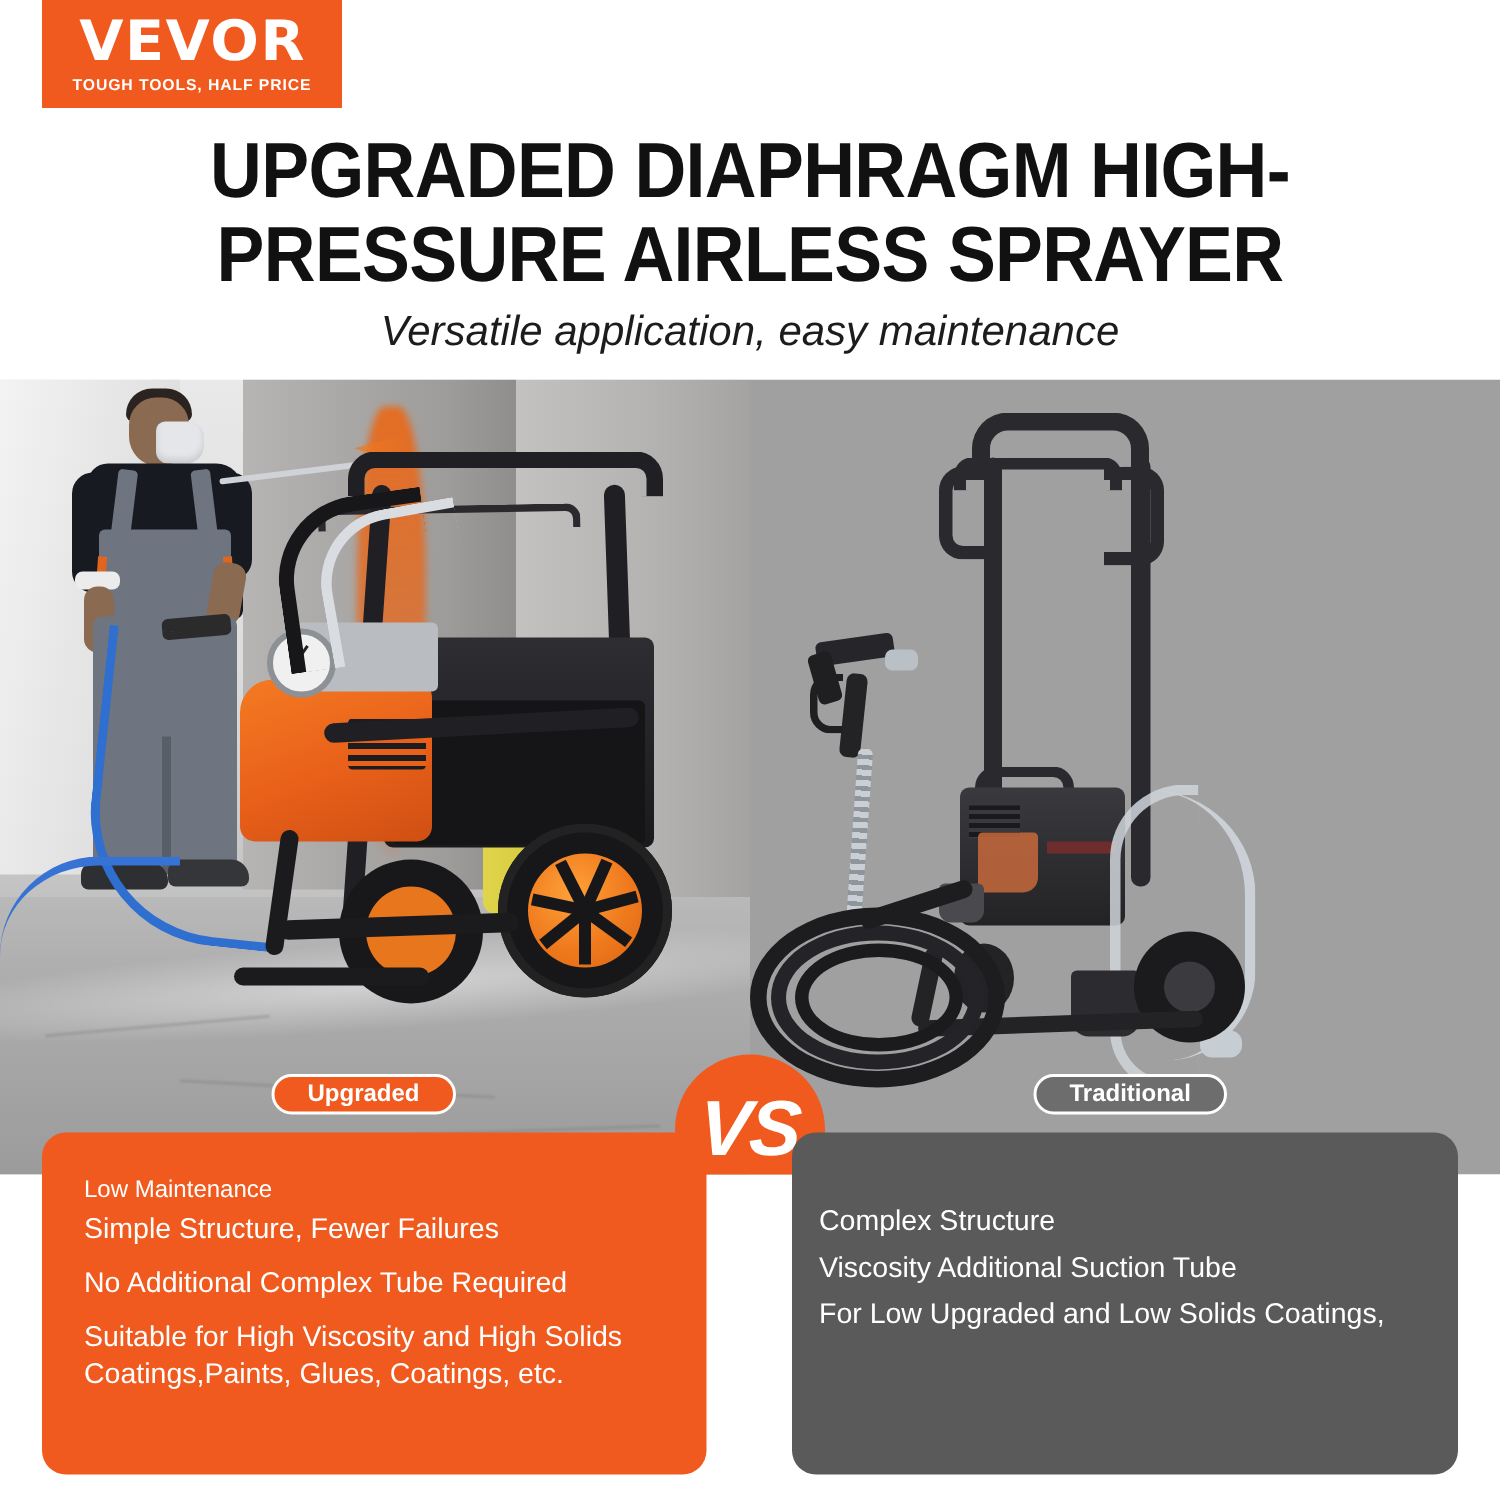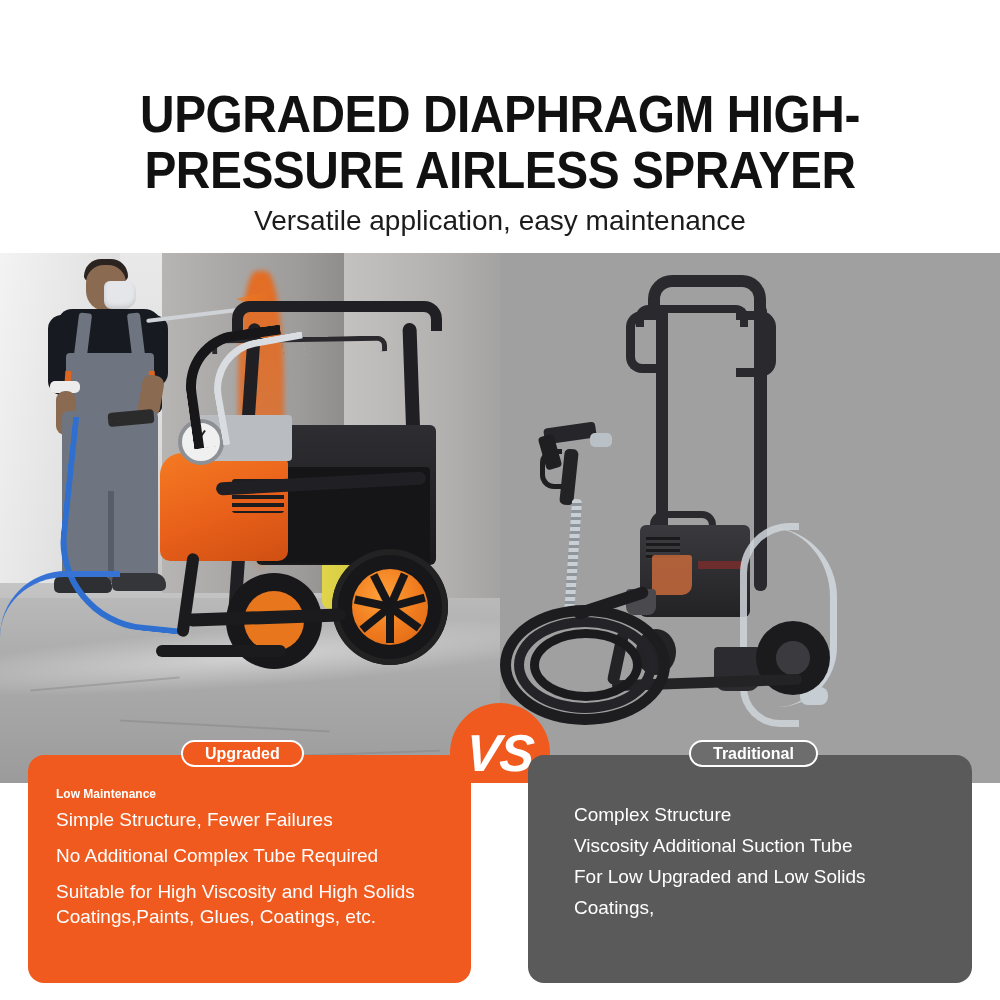--- a/index.html
+++ b/index.html
@@ -28,21 +28,21 @@
   }
 
   .title{
     position:absolute;left:0;top:86px;width:1000px;text-align:center;
     font-family:"Liberation Sans",sans-serif;
     font-weight:bold;font-size:52px;line-height:56px;color:#111;
     letter-spacing:-0.5px;transform:scaleX(.92);transform-origin:50% 0;
   }
   .subtitle{
     position:absolute;left:0;top:205px;width:1000px;text-align:center;
-    font-size:28px;color:#1c1c1c;font-family:"Liberation Sans",sans-serif;
+    font-size:28px;color:#1c1c1c;font-family:"Liberation Sans",sans-serif;font-style:italic;
   }
 
   
   .band{position:absolute;left:0;top:253px;width:1000px;height:530px;overflow:hidden;}
 
   .pane{position:absolute;top:0;height:530px;overflow:hidden;}
   .pane-left{left:0;width:500px;}
   .pane-right{left:500px;width:500px;background:#a0a0a0;}
 
   
@@ -234,49 +234,53 @@
     color:#fff;font-weight:bold;font-size:52px;font-family:"Liberation Sans",sans-serif;
     letter-spacing:-1px;font-style:italic;transform:skewX(-4deg);line-height:1;
   }
 
   
   .card{position:absolute;top:755px;border-radius:16px;z-index:8;}
   .card-left{left:28px;width:443px;height:228px;background:#F05A1E;}
   .card-right{left:528px;width:444px;height:228px;background:#5a5a5a;}
 
   .pill{
-    position:absolute;top:740px;z-index:10;height:27px;border-radius:14px;
+    position:absolute;top:716px;z-index:10;height:27px;border-radius:14px;
     border:2px solid #ffffff;display:flex;align-items:center;justify-content:center;
     padding:0 22px;box-sizing:border-box;
   }
   .pill span{color:#fff;font-weight:bold;font-size:16px;font-family:"Liberation Sans",sans-serif;}
   .pill-left{left:181px;background:#F05A1E;}
   .pill-right{left:689px;background:#6d6d6d;}
 
   .card-inner{position:absolute;left:0;top:0;right:0;bottom:0;padding:26px 28px;box-sizing:border-box;}
   .feat{margin-bottom:11px;}
   .feat-h{
-    color:#fff;font-weight:bold;font-size:12px;line-height:26px;
+    color:#fff;font-weight:normal;font-size:16px;line-height:26px;
     font-family:"Liberation Sans",sans-serif;
   }
   .feat-b{
     color:#fff;font-size:19px;line-height:25px;
     font-family:"Liberation Sans",sans-serif;
   }
-  .trad-inner{padding:44px 46px;box-sizing:border-box;}
+  .trad-inner{padding:44px 18px;box-sizing:border-box;}
   .trad-line{
     color:#fff;font-size:19px;line-height:31px;
     font-family:"Liberation Sans",sans-serif;
   }
 </style>
 </head>
 <body>
 
 <div class="page">
 
+  <div class="logo-box">
+    <div class="logo-word">VEVOR</div>
+    <div class="logo-tag">TOUGH TOOLS, HALF PRICE</div>
+  </div>
 
   <div class="title">UPGRADED DIAPHRAGM HIGH-PRESSURE AIRLESS SPRAYER</div>
   <div class="subtitle">Versatile application, easy maintenance</div>
 
   <div class="band">
 
     <div class="pane pane-left">
       <div class="concrete"></div>
       <div class="wall-left"></div>
       <div class="pillar"></div>

